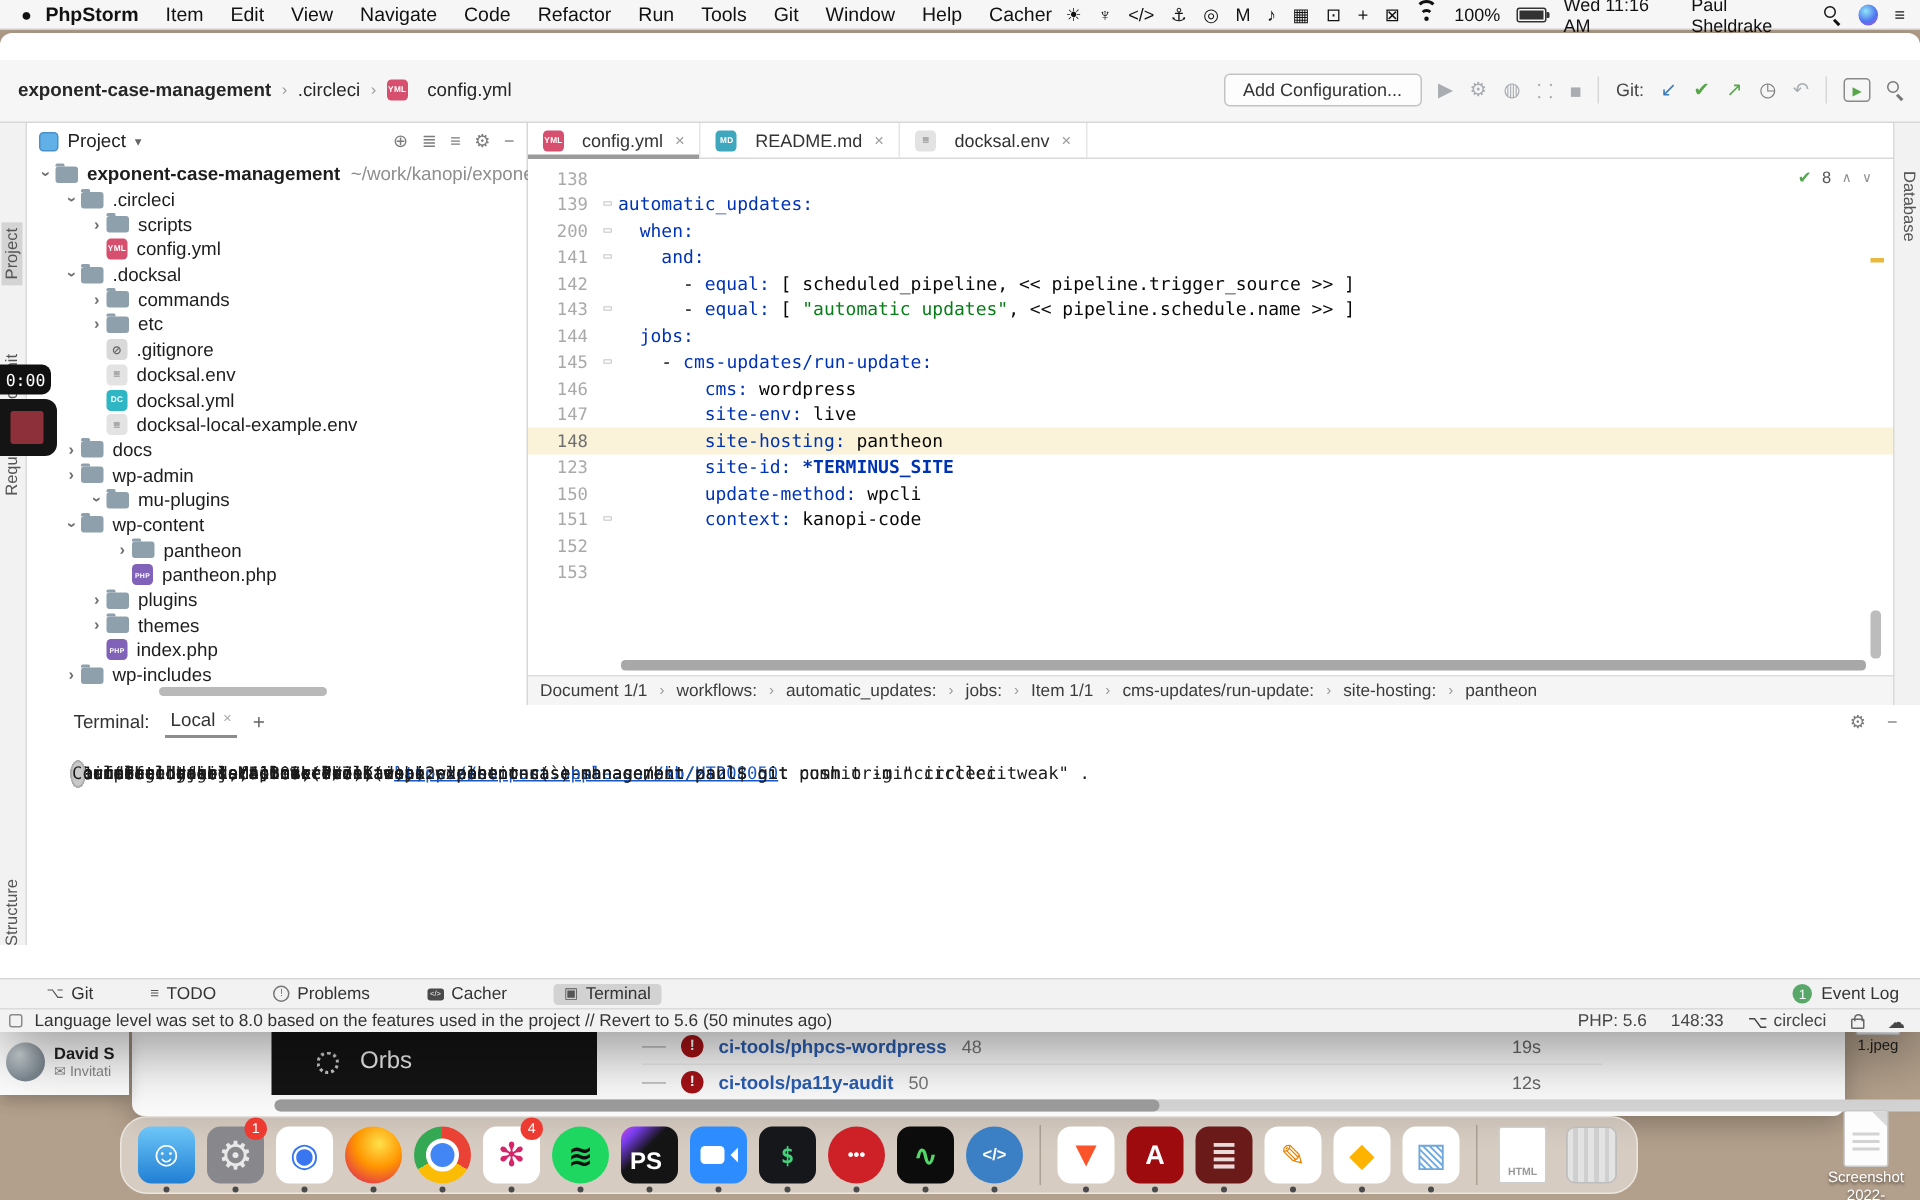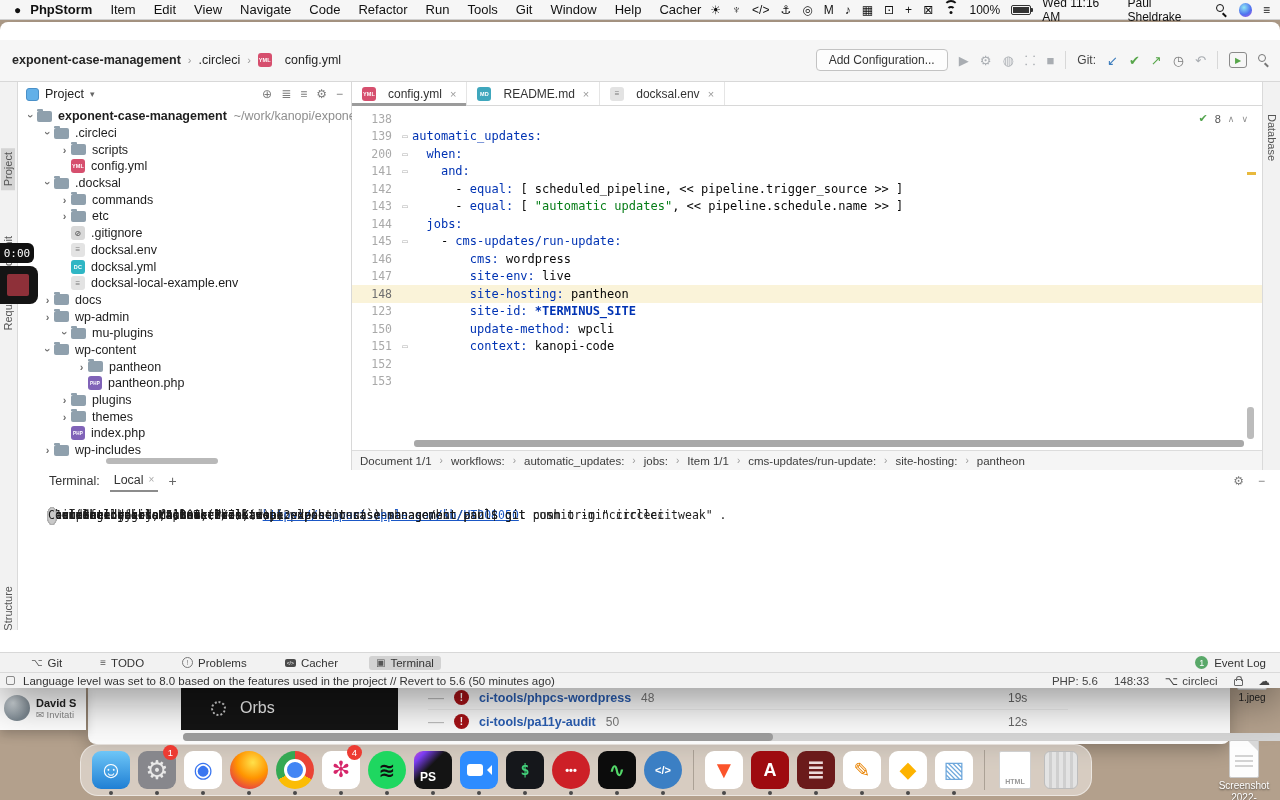--- a/index.html
+++ b/index.html
@@ -159,21 +159,21 @@
   .dock { position:absolute; left:50%; bottom:4px; transform:translateX(-54px) translateX(-50%); height:52px; background:rgba(244,241,237,.55); border:1px solid rgba(255,255,255,.5); border-radius:18px; display:flex; align-items:center; gap:6px; padding:0 10px; z-index:15; }
   .ditem { position:relative; width:40px; height:46px; display:flex; align-items:center; justify-content:center; }
   .dico { width:38px; height:38px; display:flex; align-items:center; justify-content:center; font-weight:700; }
   .ic-sq { border-radius:9px; } .ic-ci { border-radius:50%; }
   .dico.mono { font-family:"DejaVu Sans Mono",monospace; }
   .dbadge { position:absolute; right:-1px; top:-2px; min-width:15px; height:15px; background:#ed3b32; color:#fff; border-radius:8px; font-size:9.5px; display:flex; align-items:center; justify-content:center; padding:0 3px; }
   .ddot { position:absolute; bottom:-2px; left:50%; transform:translateX(-50%); width:4px; height:4px; border-radius:50%; background:#4a4a4a; }
   .dsep { width:1px; height:40px; background:rgba(90,80,70,.35); margin:0 4px; }
   .chrome { background:conic-gradient(#ea4335 0 120deg,#fbbc05 120deg 240deg,#34a853 240deg 360deg); position:relative; }
   .chrome::after { content:""; position:absolute; left:50%; top:50%; transform:translate(-50%,-50%); width:16px; height:16px; background:#4285f4; border:3px solid #fff; border-radius:50%; }
-  .ps { background:linear-gradient(135deg,#c94cd6 0%,#7a3df0 16%,#141414 42%); align-items:flex-end; justify-content:flex-start; padding:0 0 5px 6px; font-size:12px; color:#fff; }
+  .ps { background:linear-gradient(135deg,#c94cd6 0%,#7a3df0 16%,#141414 42%); align-items:flex-end; justify-content:flex-start; padding:0 0 5px 6px; font-size:16px; color:#fff; }
   .cam { position:relative; }
   .cam::before { content:""; position:absolute; left:7px; top:13px; width:16px; height:12px; background:#fff; border-radius:3px; }
   .cam::after { content:""; position:absolute; right:6px; top:14px; border:5px solid transparent; border-right-color:#fff; }
   .ic-doc { width:32px; height:38px; background:#fff; border:1px solid #cfcfcf; border-radius:2px; font-size:7px; color:#999; align-items:flex-end; justify-content:center; padding-bottom:3px; }
   .ic-trash { width:34px; height:38px; border-radius:6px; background:repeating-linear-gradient(90deg,#e3e3e3 0 4px,#cfcfcf 4px 7px); border:1px solid #bdbdbd; }
 </style>
 </head>
 <body>
 
 <div class="bg-band">

